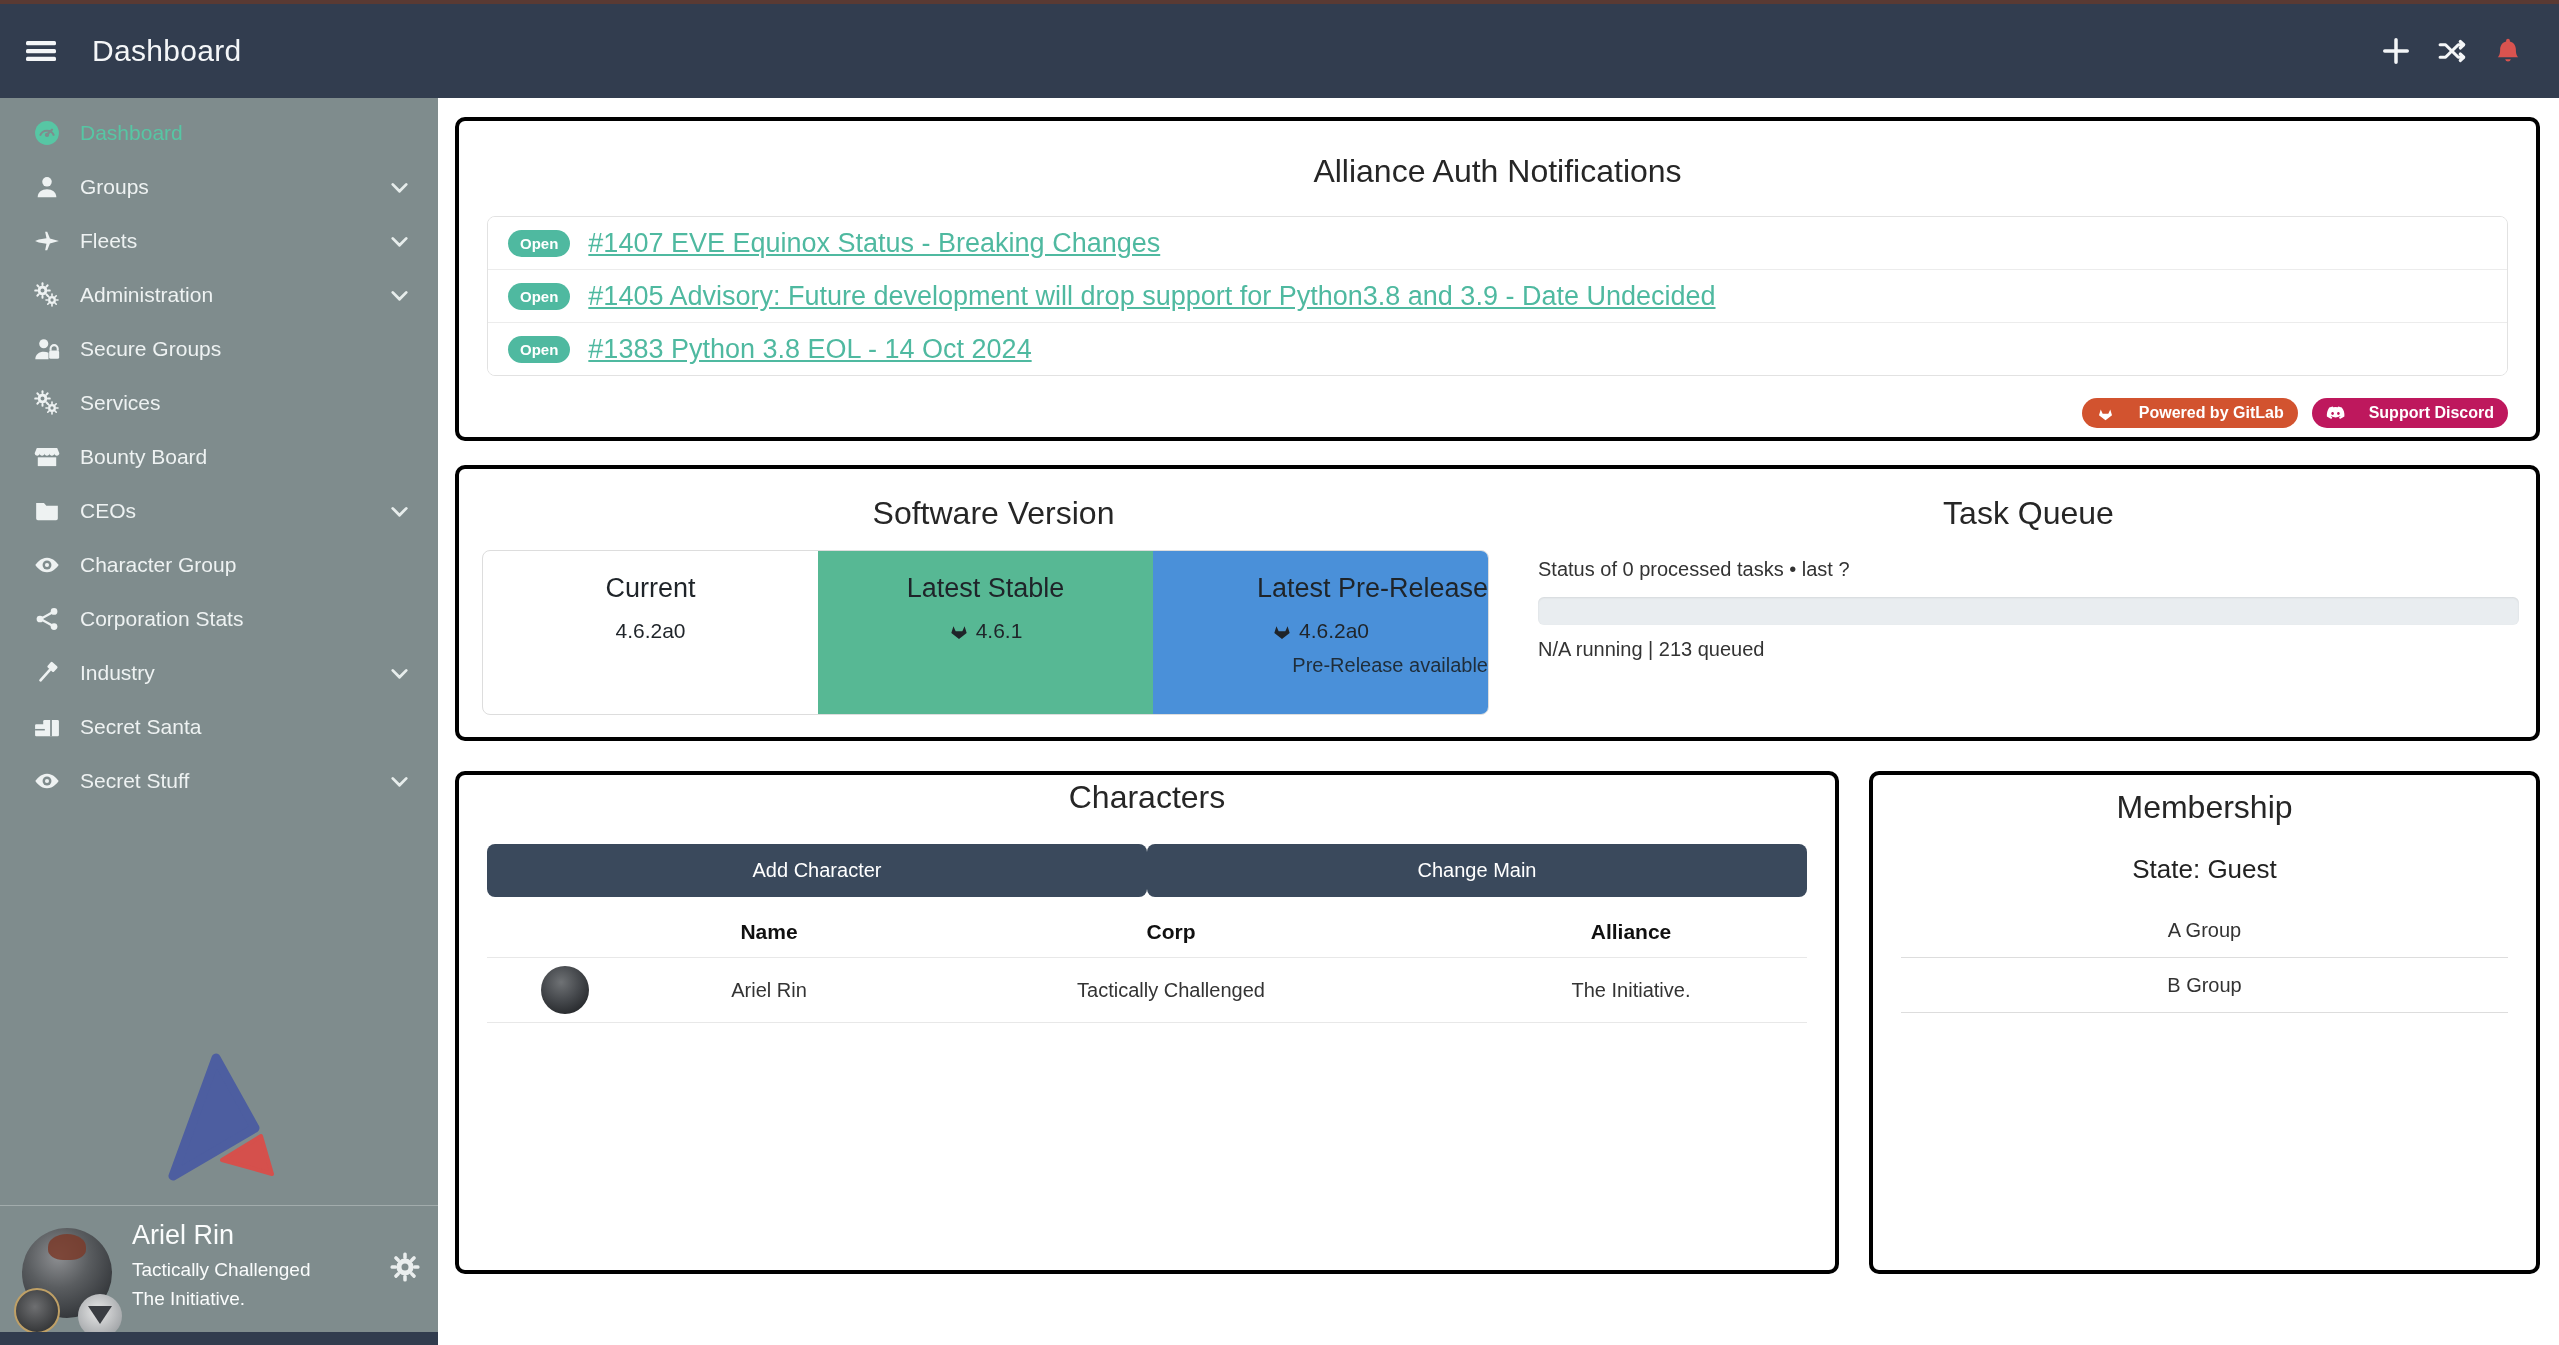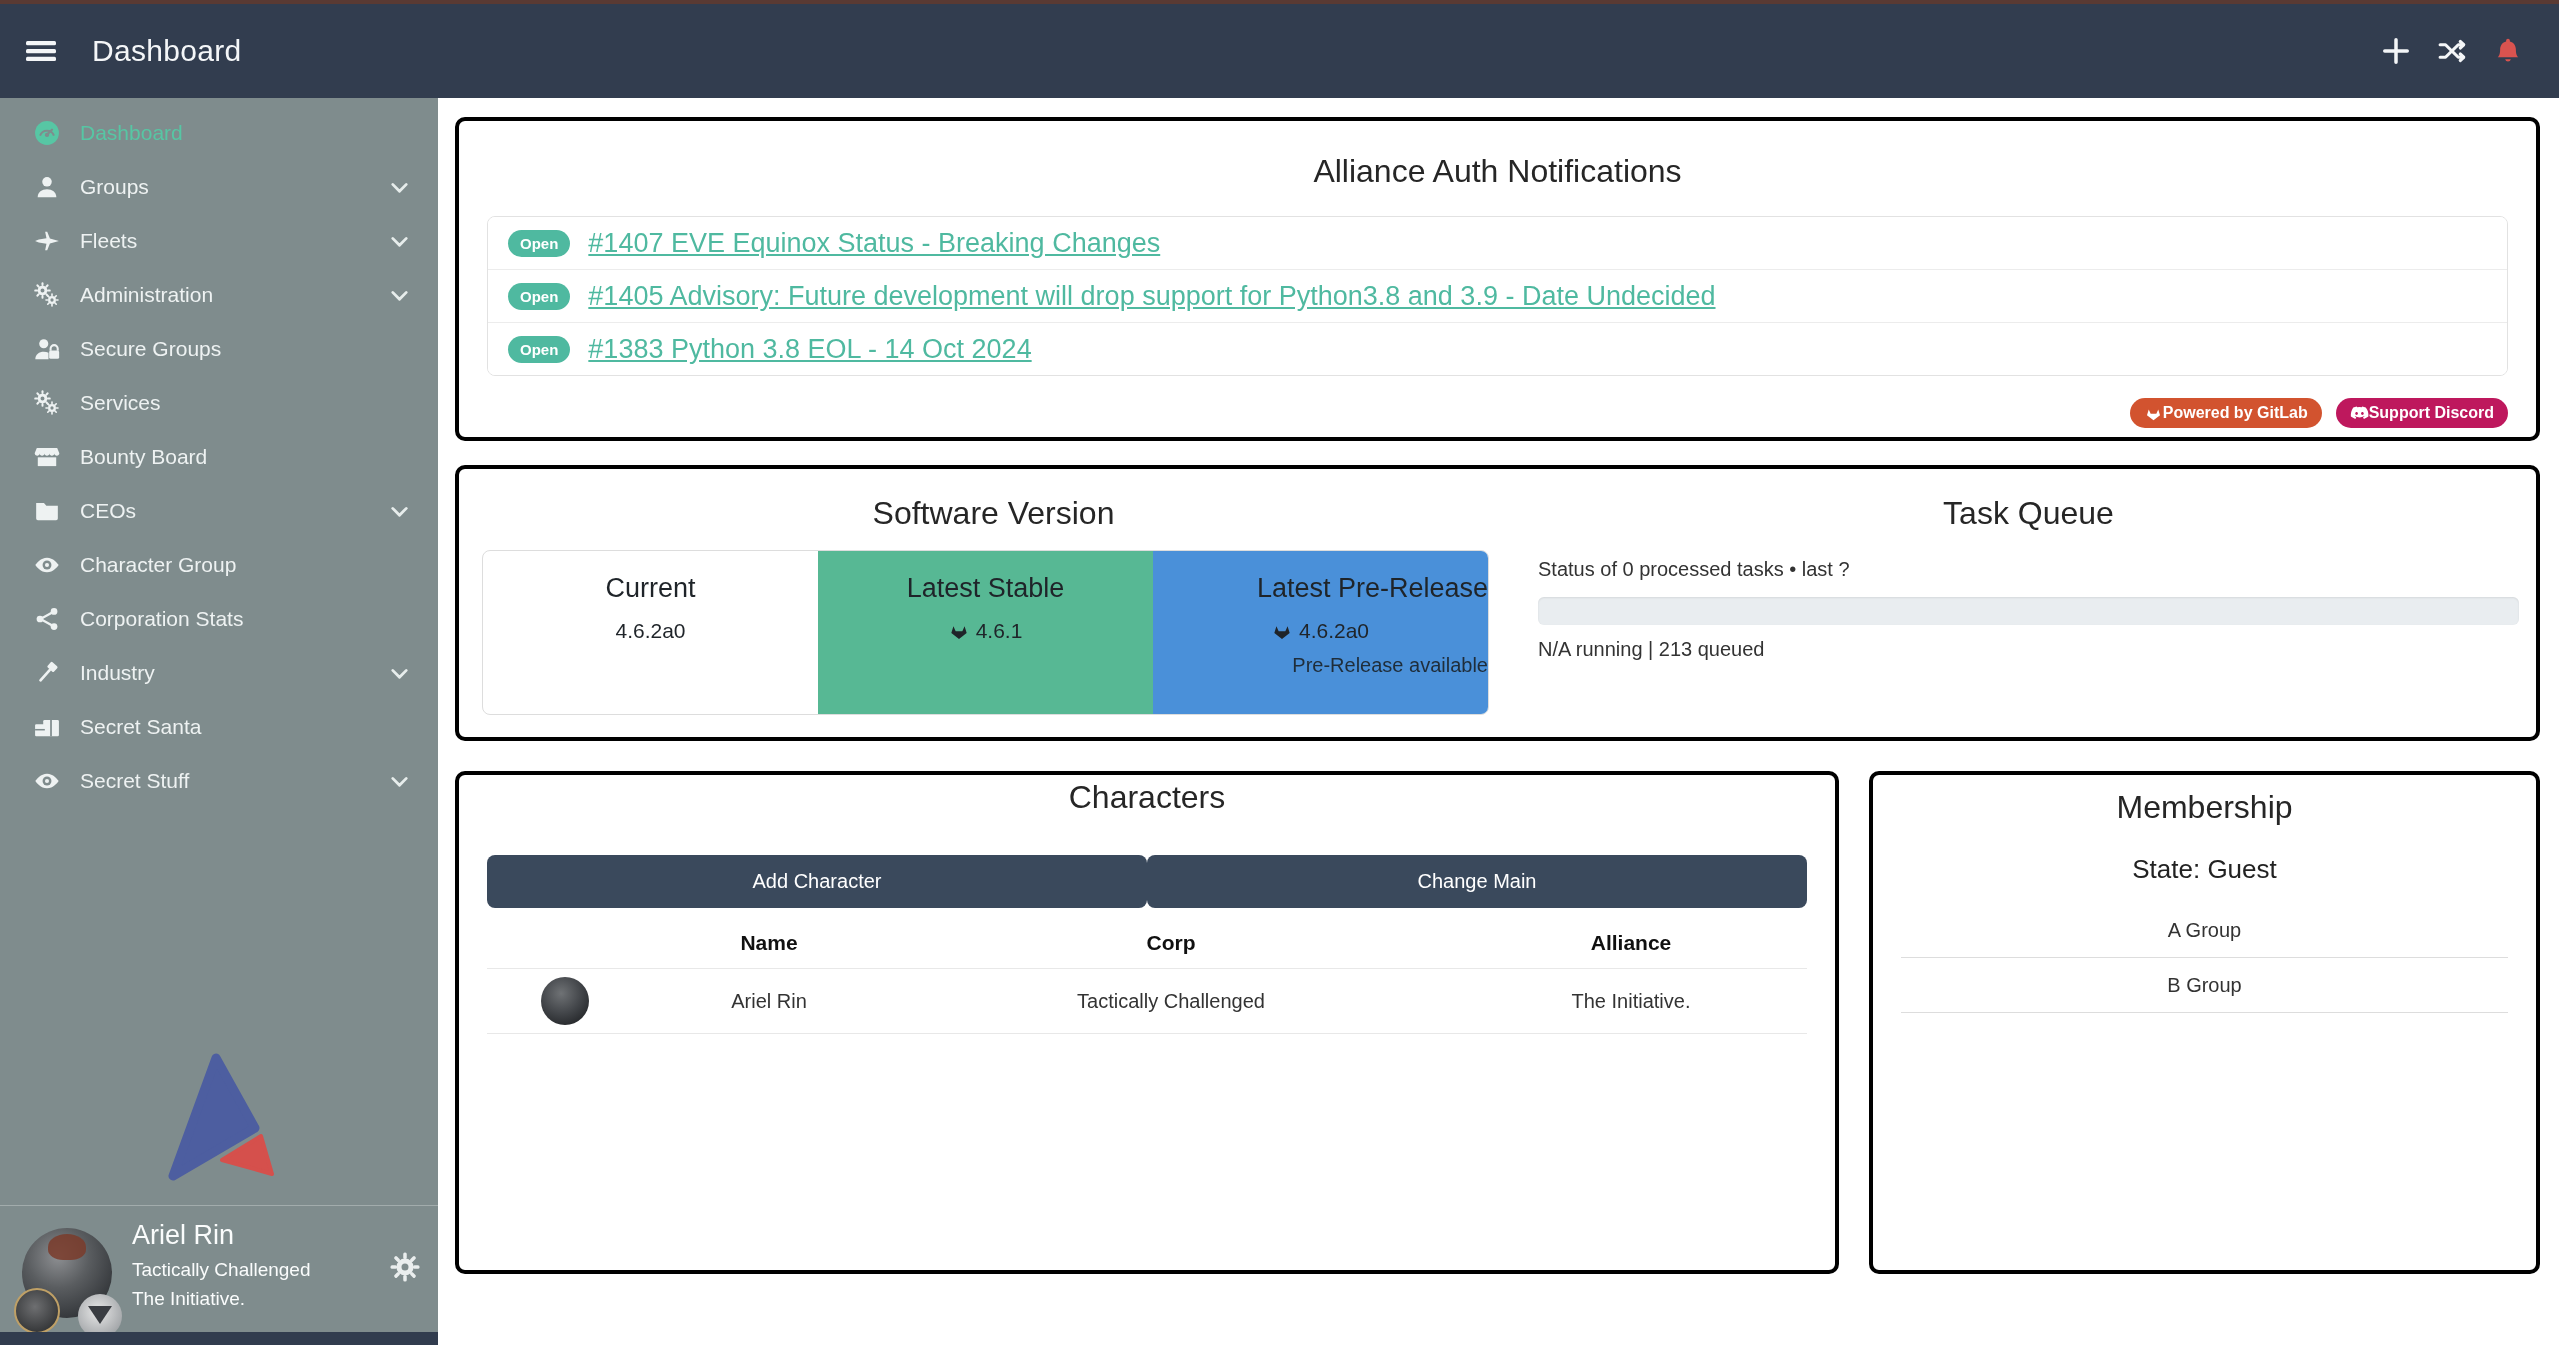--- a/index.html
+++ b/index.html
@@ -61,21 +61,21 @@
   .card-notifications{height:324px;padding:24px 28px;}
   .card-notifications .card-title{margin-bottom:26px;margin-top:8px;}
   .notif-list{border:1px solid #e2e2e2;border-radius:8px;overflow:hidden;}
   .notif-item{height:52px;display:flex;align-items:center;padding:0 20px;background:#fff;}
   .notif-item + .notif-item{border-top:1px solid #ececec;}
   .badge-open{background:#4fb9a0;color:#fff;font-size:15px;font-weight:bold;
               padding:6px 12px;border-radius:14px;line-height:1;}
   .notif-link{margin-left:18px;color:#4fb9a0;text-decoration:underline;font-size:27px;cursor:pointer;}
   .ext-badges{display:flex;justify-content:flex-end;gap:14px;margin-top:22px;}
   .ext-badge{height:30px;border-radius:15px;color:#fff;font-size:16px;font-weight:bold;
-             display:inline-flex;align-items:center;gap:0;padding:0 14px;cursor:pointer;border:none;}
+             display:inline-flex;align-items:center;gap:24px;padding:0 14px;cursor:pointer;border:none;}
   .ext-badge svg{width:19px;height:17px;}
   .ext-badge.gitlab{background:#d2532f;}
   .ext-badge.discord{background:#be185d;}
 
   
   .card-sv-tq{margin-top:24px;height:276px;display:flex;padding:26px 0 0 0;}
   .sv-col{width:1046px;flex:0 0 1046px;padding-left:23px;box-sizing:border-box;}
   .version-cells{margin-top:18px;width:1005px;height:163px;border:1px solid #dddddd;border-radius:8px;
                  overflow:hidden;display:grid;grid-template-columns:1fr 1fr 1fr;}
   .vcell{padding-top:22px;text-align:center;}
@@ -88,21 +88,21 @@
   .tq-col{flex:1;padding:0 17px 0 33px;}
   .tq-status{margin-top:26px;font-size:20px;color:#333;}
   .progress{margin-top:16px;height:28px;background:#e9edf0;border-radius:6px;
             box-shadow:inset 0 1px 2px rgba(0,0,0,.09);overflow:hidden;}
   .progress-fill{height:100%;background:#57b894;width:0%;}
   .tq-queue{margin-top:13px;font-size:20px;color:#333;}
 
   
   .row3{margin-top:30px;display:flex;gap:30px;}
   .card-characters{width:1384px;flex:0 0 1384px;height:503px;padding:4px 28px;}
-  .char-buttons{margin-top:39px;display:flex;gap:0;}
+  .char-buttons{margin-top:28px;display:flex;gap:0;}
   .btn-dark{flex:1;height:53px;background:#3a495c;color:#fff;font-size:20px;border:none;border-radius:8px;cursor:pointer;}
   .char-table{margin-top:10px;}
   .char-head,.char-row{display:grid;grid-template-columns:156px 252px 552px 368px;align-items:center;}
   .char-head{height:50px;}
   .char-head div{text-align:center;font-weight:bold;font-size:21px;color:#101010;}
   .char-row{height:64px;border-top:1px solid #e8e8e8;border-bottom:1px solid #e8e8e8;}
   .char-row div{text-align:center;font-size:20px;color:#333;}
   .char-avatar{width:48px;height:48px;border-radius:50%;margin:0 auto;
                background:radial-gradient(circle at 42% 34%,#6f7275 0%,#45484c 45%,#1f2124 88%);}
   .card-membership{flex:1;height:503px;padding:14px 28px;}

